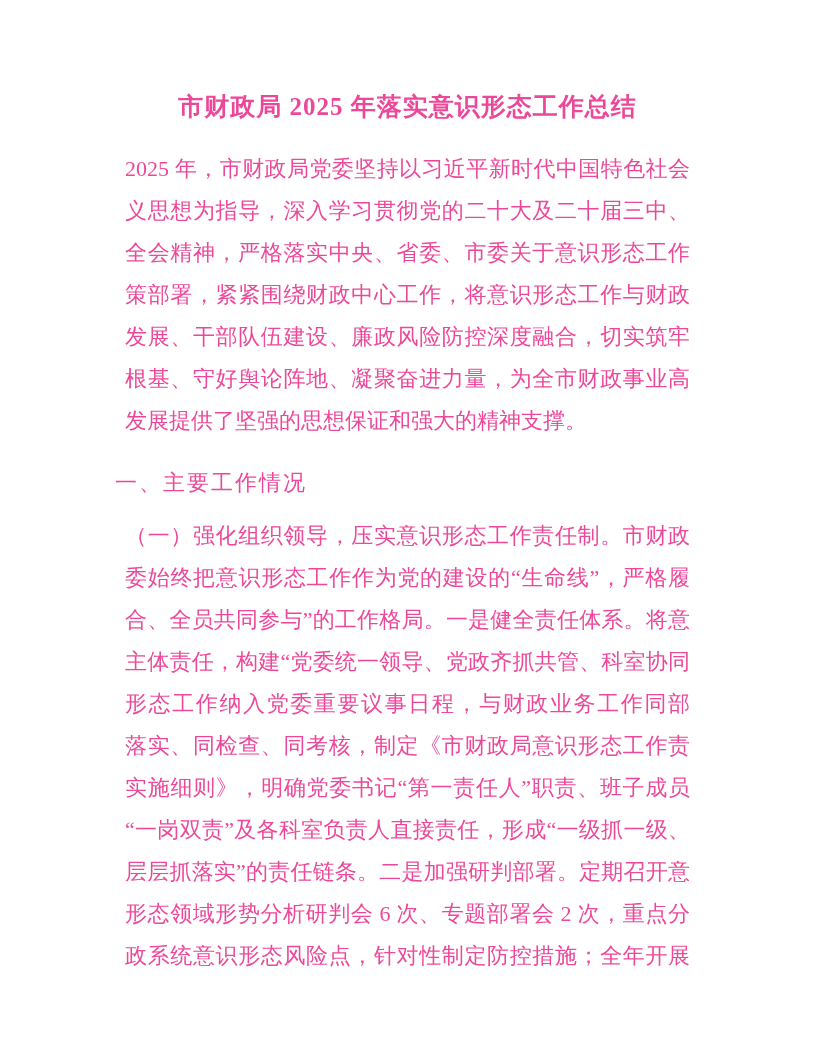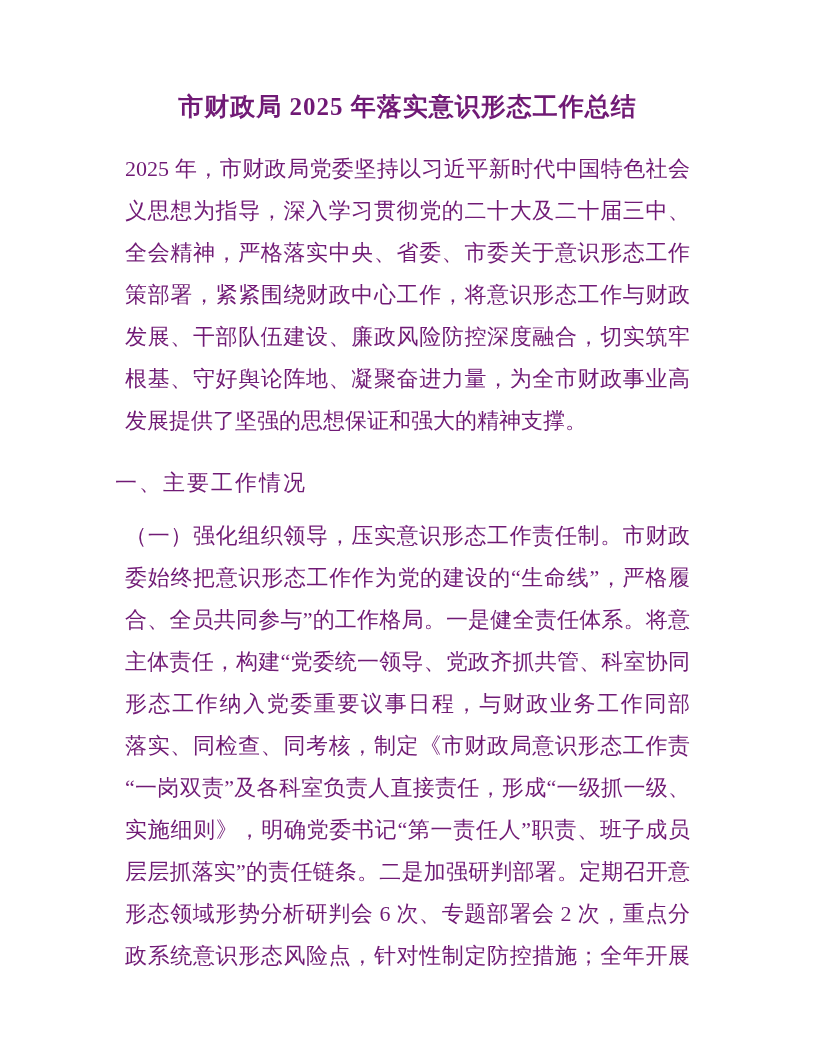--- a/index.html
+++ b/index.html
@@ -9,21 +9,21 @@
   }
   .page {
     position: relative;
     width: 816px;
     height: 1056px;
     margin: 0 auto;
     background: #ffffff;
     box-sizing: border-box;
     padding: 90px 116px 0 115px;
     font-family: "Liberation Serif", "DejaVu Serif", serif;
-    color: #701a75;
+    color: #ec4899;
     overflow: hidden;
   }
   .doc-title {
     margin: 0 0 24px 0;
     font-size: 25px;
     line-height: 34px;
     font-weight: 700;
     text-align: center;
     letter-spacing: 1px;
     white-space: nowrap;
@@ -75,20 +75,20 @@
 
   <div class="section-heading">一、主要工作情况</div>
 
   <div class="para para-section1">
     <div class="line">（一）强化组织领导，压实意识形态工作责任制。市财政局党</div>
     <div class="line">委始终把意识形态工作作为党的建设的“生命线”，严格履行</div>
     <div class="line">合、全员共同参与”的工作格局。一是健全责任体系。将意识</div>
     <div class="line">主体责任，构建“党委统一领导、党政齐抓共管、科室协同配</div>
     <div class="line">形态工作纳入党委重要议事日程，与财政业务工作同部署、同</div>
     <div class="line">落实、同检查、同考核，制定《市财政局意识形态工作责任制</div>
+    <div class="line">实施细则》，明确党委书记“第一责任人”职责、班子成员</div>
     <div class="line">“一岗双责”及各科室负责人直接责任，形成“一级抓一级、</div>
-    <div class="line">实施细则》，明确党委书记“第一责任人”职责、班子成员</div>
     <div class="line">层层抓落实”的责任链条。二是加强研判部署。定期召开意识</div>
     <div class="line">形态领域形势分析研判会 6 次、专题部署会 2 次，重点分析财</div>
     <div class="line">政系统意识形态风险点，针对性制定防控措施；全年开展意识</div>
   </div>
 
 </div>
 
 </body></html>

